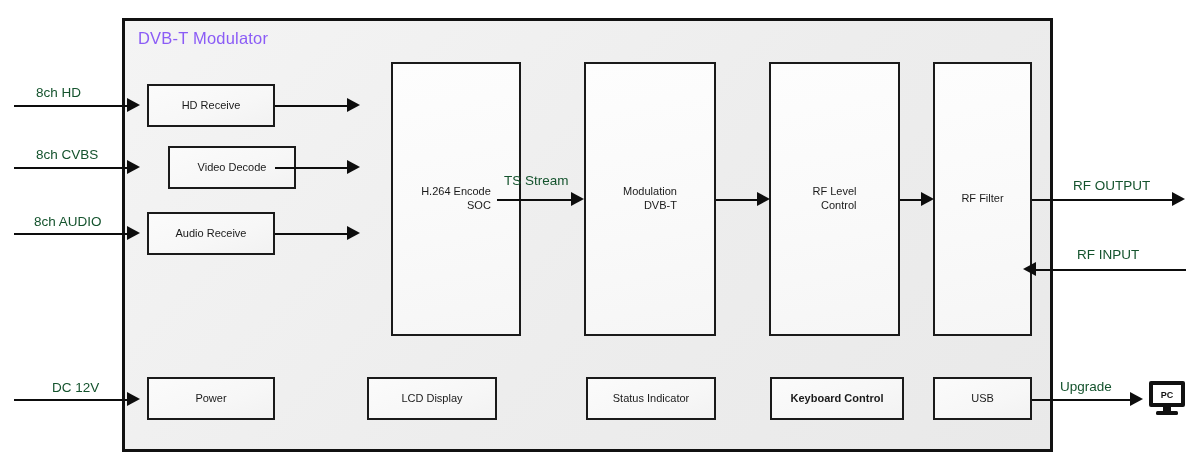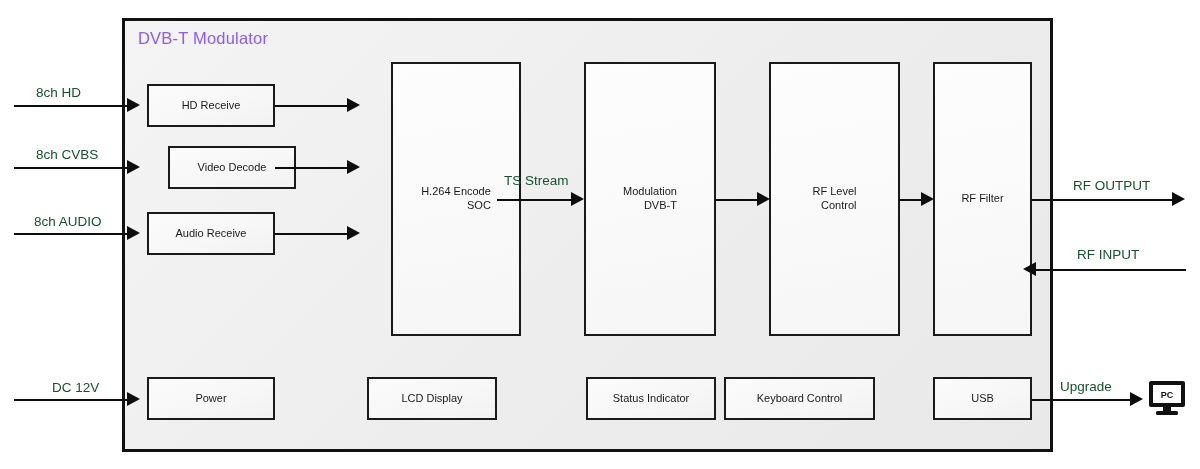--- a/index.html
+++ b/index.html
@@ -151,21 +151,21 @@
   <div class="hline" style="left:1032px; top:199px; width:140px;"></div>
   <div class="arrowhead right" style="left:1172px; top:192px;"></div>
 
   <div class="lbl" style="left:1077px; top:247px;">RF INPUT</div>
   <div class="hline" style="left:1036px; top:269px; width:150px;"></div>
   <div class="arrowhead left" style="left:1023px; top:262px;"></div>
 
   <div class="blk" style="left:147px; top:377px; width:128px; height:43px;">Power</div>
   <div class="blk" style="left:367px; top:377px; width:130px; height:43px;">LCD Display</div>
   <div class="blk" style="left:586px; top:377px; width:130px; height:43px;">Status Indicator</div>
-  <div class="blk" style="left:724px; top:377px; width:151px; height:43px;">Keyboard Control</div>
+  <div class="blk" style="left:770px; top:377px; width:134px; height:43px;font-weight:bold;">Keyboard Control</div>
   <div class="blk" style="left:933px; top:377px; width:99px; height:43px;">USB</div>
 
   <div class="lbl" style="left:1060px; top:379px;">Upgrade</div>
   <div class="hline" style="left:1032px; top:399px; width:98px;"></div>
   <div class="arrowhead right" style="left:1130px; top:392px;"></div>
 
   <div class="pc-icon">
     <svg viewBox="0 0 40 38" width="40" height="38" aria-hidden="true">
       <rect x="2" y="1" width="36" height="26" rx="2" fill="#111111"></rect>
       <rect x="6" y="5" width="28" height="18" fill="#ffffff"></rect>

